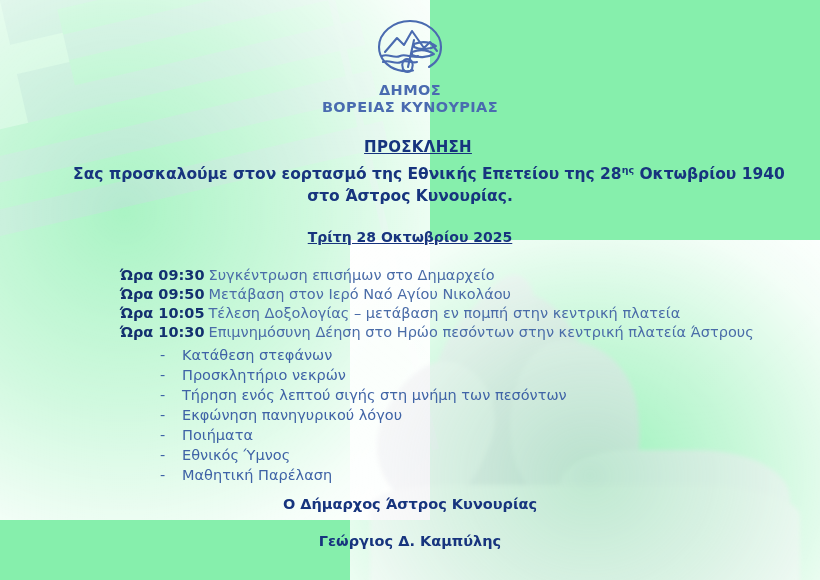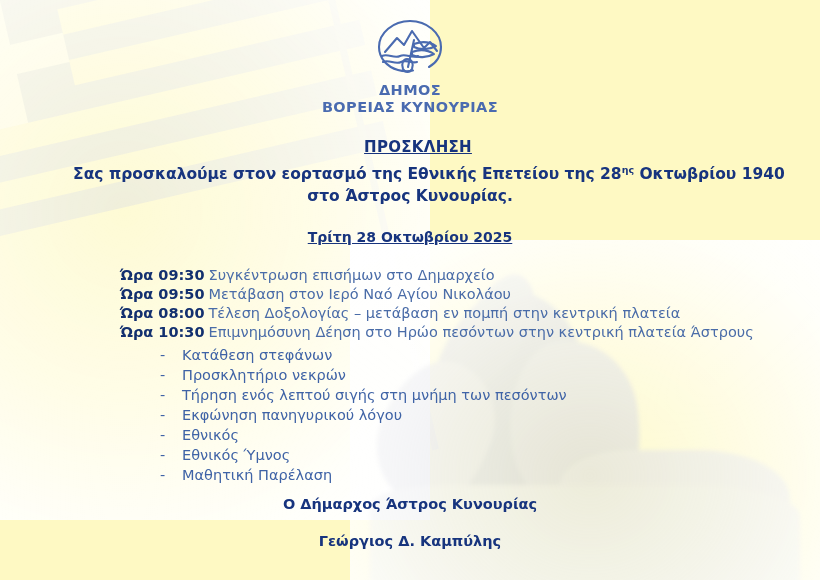--- a/index.html
+++ b/index.html
@@ -12,21 +12,21 @@
     height: 580px;
     background: #ffffff;
     font-family: "DejaVu Sans", "Liberation Sans", sans-serif;
     overflow: hidden;
   }
 
   #page {
     position: relative;
     width: 820px;
     height: 580px;
-    background: #fef9c3;
+    background: #86efac;
     overflow: hidden;
   }
 
   
   .bg-layer {
     position: absolute;
     pointer-events: none;
     z-index: 0;
   }
 
@@ -333,42 +333,42 @@
     <div id="event-date">Τρίτη 28 Οκτωβρίου 2025</div>
 
     <div id="schedule">
       <div class="sched-row">
         <span class="sched-time">Ώρα 09:30</span><span class="sched-desc">Συγκέντρωση επισήμων στο Δημαρχείο</span>
       </div>
       <div class="sched-row">
         <span class="sched-time">Ώρα 09:50</span><span class="sched-desc">Μετάβαση στον Ιερό Ναό Αγίου Νικολάου</span>
       </div>
       <div class="sched-row">
-        <span class="sched-time">Ώρα 08:00</span><span class="sched-desc">Τέλεση Δοξολογίας – μετάβαση εν πομπή στην κεντρική πλατεία</span>
+        <span class="sched-time">Ώρα 10:05</span><span class="sched-desc">Τέλεση Δοξολογίας – μετάβαση εν πομπή στην κεντρική πλατεία</span>
       </div>
       <div class="sched-row">
         <span class="sched-time">Ώρα 10:30</span><span class="sched-desc">Επιμνημόσυνη Δέηση στο Ηρώο πεσόντων στην κεντρική πλατεία Άστρους</span>
       </div>
     </div>
 
     <div id="sub-list">
       <div class="bullet-row">
         <span class="bullet-dash">-</span><span>Κατάθεση στεφάνων</span>
       </div>
       <div class="bullet-row">
         <span class="bullet-dash">-</span><span>Προσκλητήριο νεκρών</span>
       </div>
       <div class="bullet-row">
         <span class="bullet-dash">-</span><span>Τήρηση ενός λεπτού σιγής στη μνήμη των πεσόντων</span>
       </div>
       <div class="bullet-row">
         <span class="bullet-dash">-</span><span>Εκφώνηση πανηγυρικού λόγου</span>
       </div>
       <div class="bullet-row">
-        <span class="bullet-dash">-</span><span>Εθνικός</span>
+        <span class="bullet-dash">-</span><span>Ποιήματα</span>
       </div>
       <div class="bullet-row">
         <span class="bullet-dash">-</span><span>Εθνικός Ύμνος</span>
       </div>
       <div class="bullet-row">
         <span class="bullet-dash">-</span><span>Μαθητική Παρέλαση</span>
       </div>
     </div>
 
     <div id="signature">

